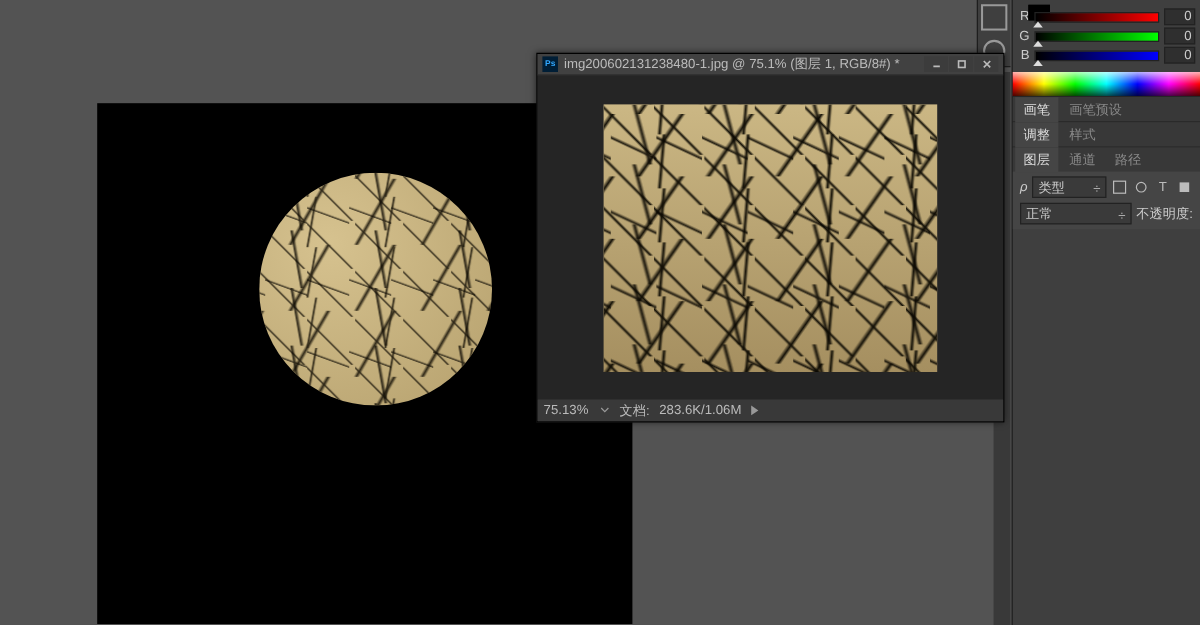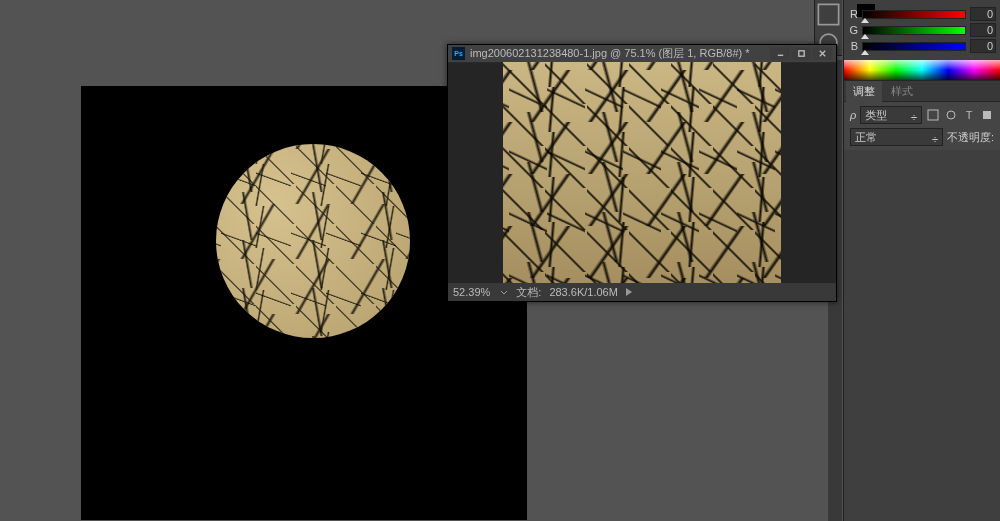--- a/index.html
+++ b/index.html
@@ -14,21 +14,21 @@
      linear-gradient(45deg, transparent 45%, #1a150a 47%, transparent 49%) 0 0/40px 40px,
      linear-gradient(-60deg, transparent 42%, #1a150a 45%, transparent 48%) 10px 5px/55px 55px,
      linear-gradient(100deg, transparent 43%, #1a150a 45%, transparent 47%) 15px 20px/65px 42px;
      opacity: .9; }
   .crack-texture-a::after { background:
      linear-gradient(20deg, transparent 48%, #0e0b04 49%, transparent 51%) 5px 5px/35px 60px,
      linear-gradient(80deg, transparent 43%, #0e0b04 45%, transparent 48%) 0 0/70px 48px;
      opacity: .85; }
 
   
-  .doc-window { position: absolute; left: 447px; top: 44px; width: 390px; height: 258px; background: #333; border: 1px solid #000; box-shadow: 0 0 6px rgba(0,0,0,.6); }
+  .doc-window { position: absolute; left: 447px; top: 44px; width: 390px; height: 308px; background: #333; border: 1px solid #000; box-shadow: 0 0 6px rgba(0,0,0,.6); }
   .titlebar { height: 18px; background: #414141; display: flex; align-items: center; padding: 0 4px; border-bottom: 1px solid #2a2a2a; }
   .ps-icon { width: 13px; height: 13px; background: #001e36; color: #31a8ff; font-size: 7px; font-weight: bold; display: flex; align-items: center; justify-content: center; margin-right: 5px; }
   .titlebar-title { flex: 1; white-space: nowrap; overflow: hidden; color: #bbb; }
   .winbtns { display: flex; gap: 1px; }
   .winbtn { width: 20px; height: 13px; background: #3c3c3c; display: flex; align-items: center; justify-content: center; cursor: pointer; }
   .winbtn svg { width: 9px; height: 9px; stroke: #bbb; stroke-width: 1.5; fill: none; }
 
   .doc-body { position: absolute; left: 0; right: 0; top: 18px; bottom: 18px; background: #252525; display: flex; align-items: center; justify-content: center; }
   .doc-image { width: 278px; height: 223px; background: linear-gradient(#cbb784,#a58f60); position: relative; overflow: hidden; }
   .doc-image::before,
@@ -135,21 +135,21 @@
           <svg viewBox="0 0 10 10">
             <path d="M2 2l6 6M8 2l-6 6"></path>
           </svg>
         </div>
     </div>
   </div>
   <div class="doc-body">
     <div class="doc-image"></div>
   </div>
   <div class="statusbar">
-    <span>52.39%</span>
+    <span>75.13%</span>
     <span class="ar">
       <svg width="8" height="8" viewBox="0 0 8 8">
           <path d="M1 3l3 3 3-3" stroke="#999" fill="none"></path>
         </svg>
     </span>
     <span>文档:</span>
       <span>283.6K/1.06M</span>
     <span class="play-icon"></span>
   </div>
 </div>
@@ -171,29 +171,40 @@
       <div class="rgb-val">0</div>
     </div>
     <div class="rgb-row">
       <span class="rgb-label">B</span>
       <div class="rgb-slider b"></div>
       <div class="rgb-val">0</div>
     </div>
   </div>
   <div class="spectrum"></div>
 
+  <div class="panel">
+    <div class="panel-tabs">
+      <div class="ptab active">画笔</div>
+      <div class="ptab">画笔预设</div>
+    </div>
+  </div>
 
   <div class="panel">
     <div class="panel-tabs">
       <div class="ptab active">调整</div>
       <div class="ptab">样式</div>
     </div>
   </div>
 
   <div class="panel">
+    <div class="panel-tabs">
+      <div class="ptab active">图层</div>
+      <div class="ptab">通道</div>
+      <div class="ptab">路径</div>
+    </div>
 
     <div class="layer-options">
       <div class="row">
         <span style="font-style:italic;">ρ</span>
         <div class="select-like">
           <span>类型</span>
           <span style="margin-left:auto;">÷</span>
         </div>
         <span class="mini-ic">
             <svg viewBox="0 0 12 12">

